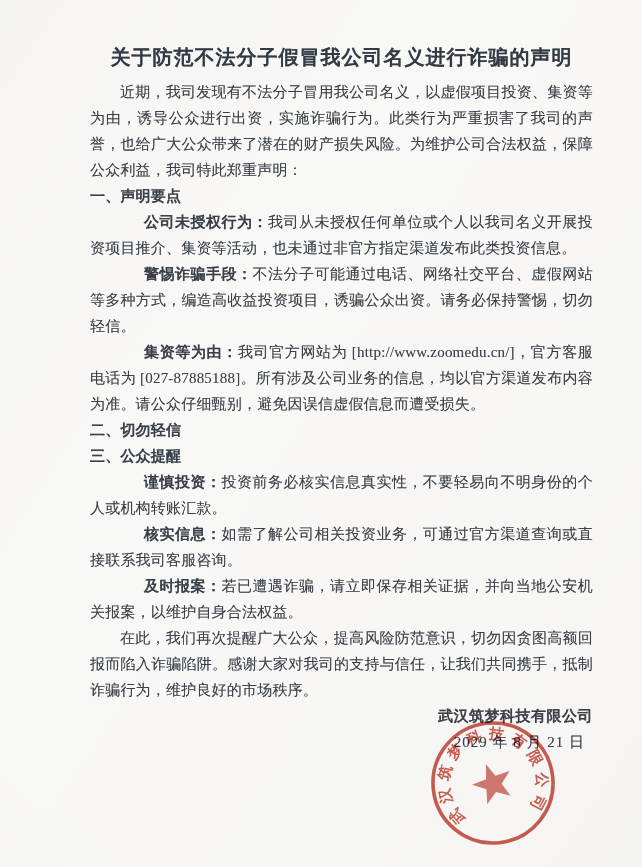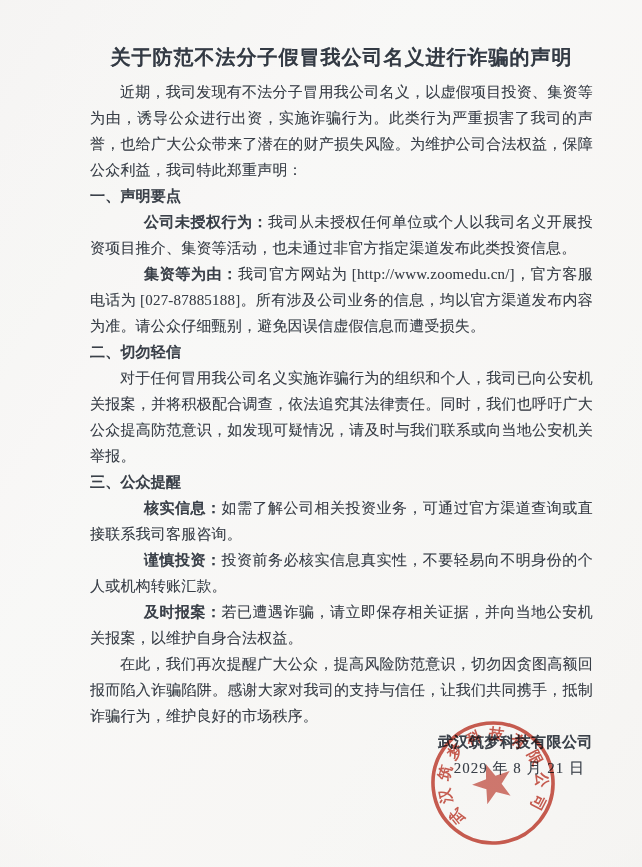--- a/index.html
+++ b/index.html
@@ -88,32 +88,32 @@
 
     <h1 class="doc-title">关于防范不法分子假冒我公司名义进行诈骗的声明</h1>
 
     <div class="doc-body">
       <p class="para"><span>近期，我司发现有不法分子冒用我公司名义，以虚假项目投资、集资等为由，诱导公众进行出资，实施诈骗行为。此类行为严重损害了我司的声誉，也给广大公众带来了潜在的财产损失风险。为维护公司合法权益，保障公众利益，我司特此郑重声明：</span></p>
 
       <p class="heading">一、声明要点</p>
 
       <p class="para"><span class="lead">公司未授权行为：</span><span>我司从未授权任何单位或个人以我司名义开展投资项目推介、集资等活动，也未通过非官方指定渠道发布此类投资信息。</span></p>
 
+      <p class="para"><span class="lead">警惕诈骗手段：</span><span>不法分子可能通过电话、网络社交平台、虚假网站等多种方式，编造高收益投资项目，诱骗公众出资。请务必保持警惕，切勿轻信。</span></p>
 
       <p class="para"><span class="lead">集资等为由：</span><span>我司官方网站为 [http://www.zoomedu.cn/]，官方客服电话为 [027-87885188]。所有涉及公司业务的信息，均以官方渠道发布内容为准。请公众仔细甄别，避免因误信虚假信息而遭受损失。</span></p>
 
       <p class="heading">二、切勿轻信</p>
 
-      <p class="para"><span>对于任何冒用我公司名义实施诈骗行为的组织和个人，我司已向公安机关报案，并将积极配合调查，依法追究其法律责任。同时，我们也呼吁广大公众提高防范意识，如发现可疑情况，请及时与我们联系或向当地公安机关举报。</span></p>
 
       <p class="heading">三、公众提醒</p>
 
+      <p class="para"><span class="lead">谨慎投资：</span><span>投资前务必核实信息真实性，不要轻易向不明身份的个人或机构转账汇款。</span></p>
+
       <p class="para"><span class="lead">核实信息：</span><span>如需了解公司相关投资业务，可通过官方渠道查询或直接联系我司客服咨询。</span></p>
-
-      <p class="para"><span class="lead">谨慎投资：</span><span>投资前务必核实信息真实性，不要轻易向不明身份的个人或机构转账汇款。</span></p>
 
       <p class="para"><span class="lead">及时报案：</span><span>若已遭遇诈骗，请立即保存相关证据，并向当地公安机关报案，以维护自身合法权益。</span></p>
 
       <p class="para"><span>在此，我们再次提醒广大公众，提高风险防范意识，切勿因贪图高额回报而陷入诈骗陷阱。感谢大家对我司的支持与信任，让我们共同携手，抵制诈骗行为，维护良好的市场秩序。</span></p>
     </div>
 
     <div class="signature">
       <p class="sig-company">武汉筑梦科技有限公司</p>
       <p class="sig-date">2029 年 8 月 21 日</p>
     </div>

